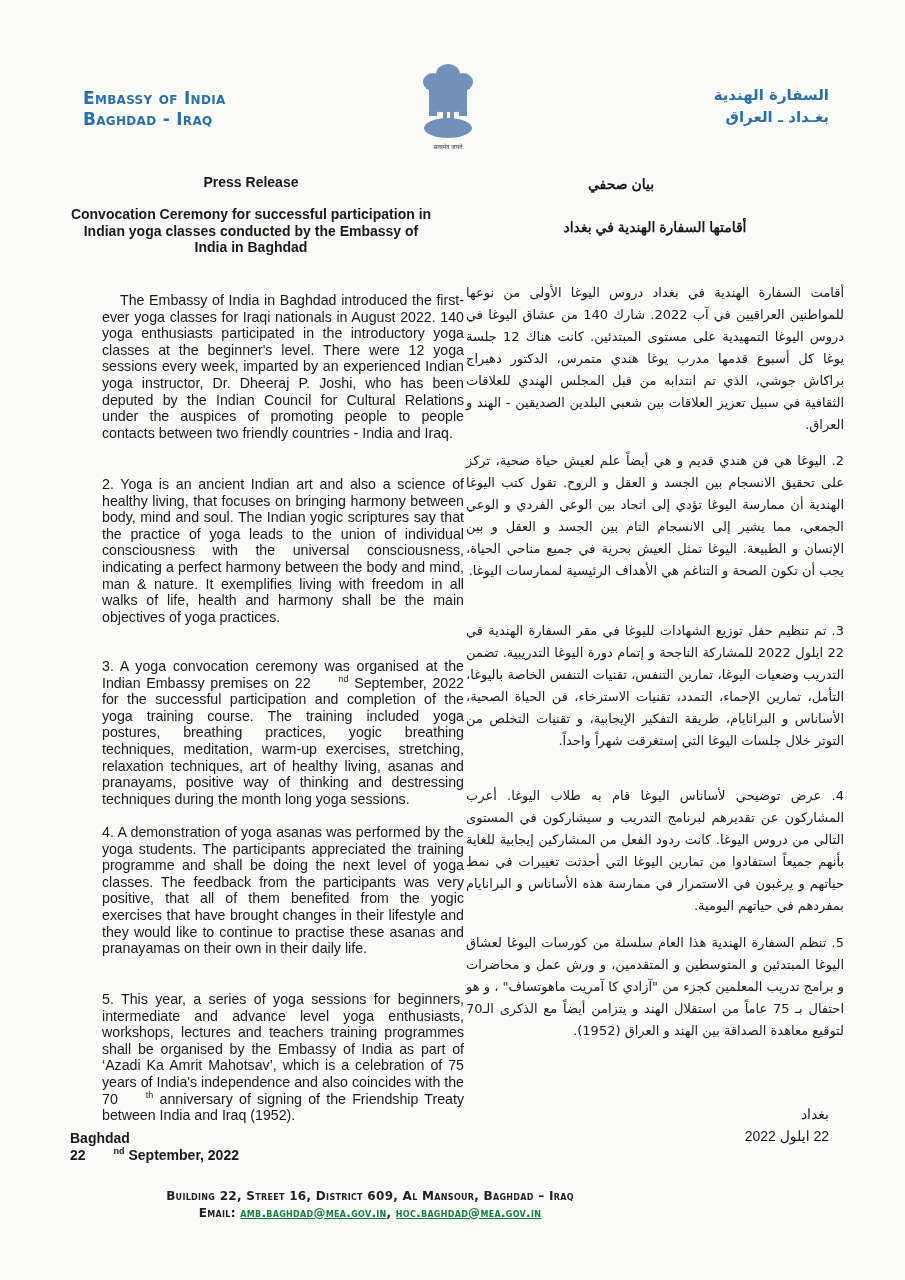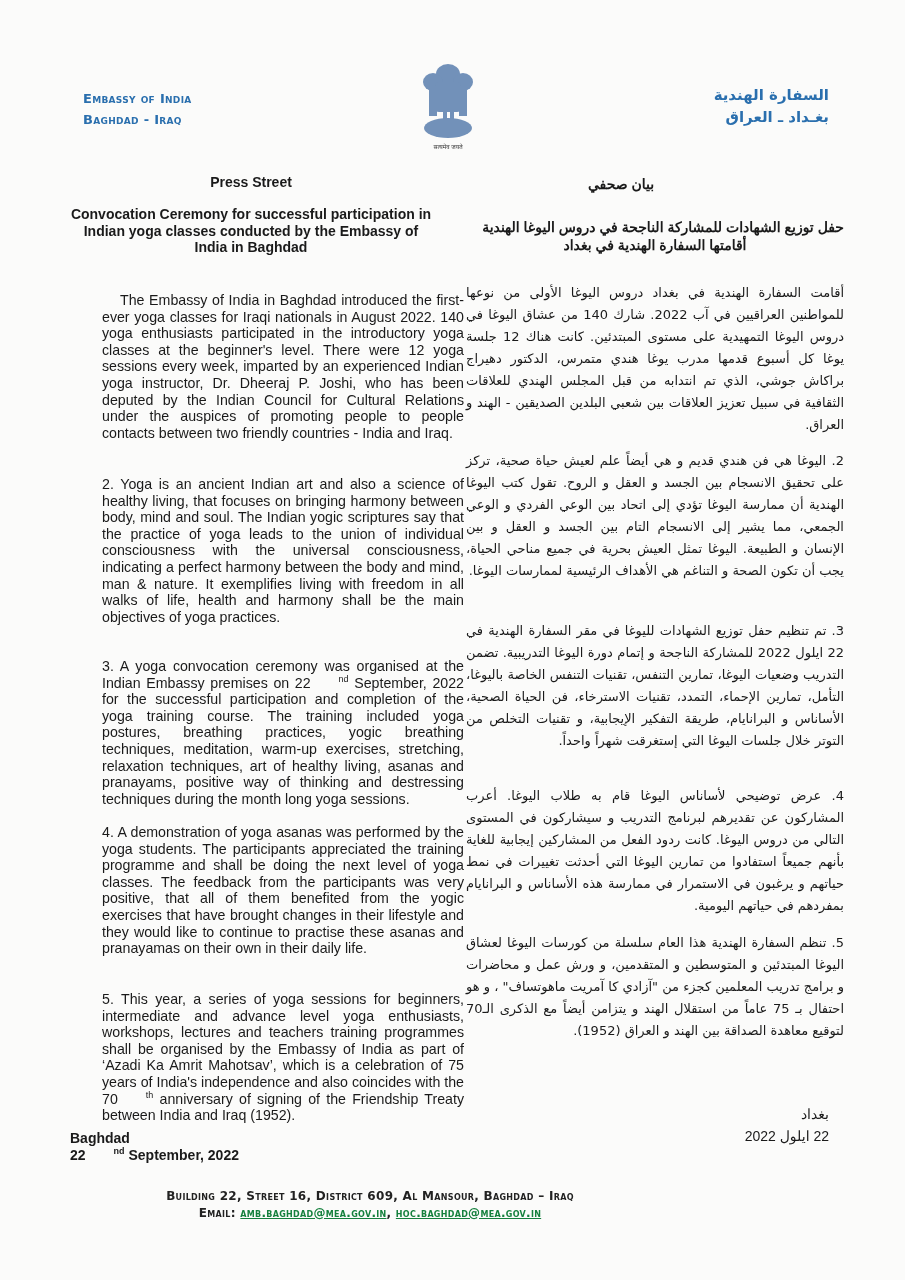--- a/index.html
+++ b/index.html
@@ -2,21 +2,21 @@
 <html><head>
 <meta charset="utf-8">
 <style>
   html, body { margin: 0; padding: 0; }
   body {
     width: 905px; height: 1280px; background: #fbfbfa; position: relative; overflow: hidden;
     font-family: "Liberation Sans", sans-serif; color: #1a1a1a;
   }
   .letterhead-en {
     position: absolute; left: 83px; top: 88px; color: #2a6fae;
-    font-family: "DejaVu Sans", sans-serif; font-weight: bold; font-size: 13px; line-height: 21px;
+    font-family: "DejaVu Sans", sans-serif; font-weight: bold; font-size: 17px; line-height: 21px;
     font-variant: small-caps; letter-spacing: 0.3px;
   }
   .letterhead-ar {
     position: absolute; right: 76px; top: 84px; color: #2a6fae; text-align: right;
     font-family: "DejaVu Sans", sans-serif; font-weight: bold; font-size: 15px; line-height: 22px;
     direction: rtl;
   }
   .emblem { position: absolute; left: 413px; top: 60px; width: 70px; height: 100px; }
   .emblem-motto { position: absolute; left: 418px; top: 143px; width: 60px; text-align: center; font-size: 6px; color: #333; }
   .title { position: absolute; font-weight: bold; text-align: center; }
@@ -65,26 +65,25 @@
     </g>
   </svg>
 </div>
 <div class="emblem-motto">सत्यमेव जयते</div>
 
 <div class="letterhead-ar">
   <div>السفارة الهندية</div>
   <div>بغـداد ـ العراق</div>
 </div>
 
-<div class="title en-title1">Press Street</div>
+<div class="title en-title1">Press Release</div>
 <div class="title en-title2">Convocation Ceremony for successful participation in Indian yoga classes conducted by the Embassy of India in Baghdad</div>
 
 <div class="title ar-title1">بيان صحفي</div>
 <div class="title ar-title2">
-  <div>حفل توزيع الشهادات للمشاركة الناجحة في دروس اليوغا الهندية</div>
   <div style="text-align:center;">أقامتها السفارة الهندية في بغداد</div>
 </div>
 
 <p class="para-en indent" style="top:276px;">The Embassy of India in Baghdad introduced the first-ever yoga classes for Iraqi nationals in August 2022. 140 yoga enthusiasts participated in the introductory yoga classes at the beginner's level. There were 12 yoga sessions every week, imparted by an experienced Indian yoga instructor, Dr. Dheeraj P. Joshi, who has been deputed by the Indian Council for Cultural Relations under the auspices of promoting people to people contacts between two friendly countries - India and Iraq.</p>
 <p class="para-en" style="top:460px;">2. Yoga is an ancient Indian art and also a science of healthy living, that focuses on bringing harmony between body, mind and soul. The Indian yogic scriptures say that the practice of yoga leads to the union of individual consciousness with the universal consciousness, indicating a perfect harmony between the body and mind, man &amp; nature. It exemplifies living with freedom in all walks of life, health and harmony shall be the main objectives of yoga practices.</p>
 <p class="para-en" style="top:642px;"><span>3. A yoga convocation ceremony was organised at the Indian Embassy premises on 22</span><sup>nd</sup><span> September, 2022 for the successful participation and completion of the yoga training course. The training included yoga postures, breathing practices, yogic breathing techniques, meditation, warm-up exercises, stretching, relaxation techniques, art of healthy living, asanas and pranayams, positive way of thinking and destressing techniques during the month long yoga sessions.</span></p>
 <p class="para-en" style="top:808px;">4. A demonstration of yoga asanas was performed by the yoga students. The participants appreciated the training programme and shall be doing the next level of yoga classes. The feedback from the participants was very positive, that all of them benefited from the yogic exercises that have brought changes in their lifestyle and they would like to continue to practise these asanas and pranayamas on their own in their daily life.</p>
 <p class="para-en" style="top:975px;"><span>5. This year, a series of yoga sessions for beginners, intermediate and advance level yoga enthusiasts, workshops, lectures and teachers training programmes shall be organised by the Embassy of India as part of ‘Azadi Ka Amrit Mahotsav’, which is a celebration of 75 years of India's independence and also coincides with the 70</span><sup>th</sup><span> anniversary of signing of the Friendship Treaty between India and Iraq (1952).</span></p>
 
 <div class="sign-en">

